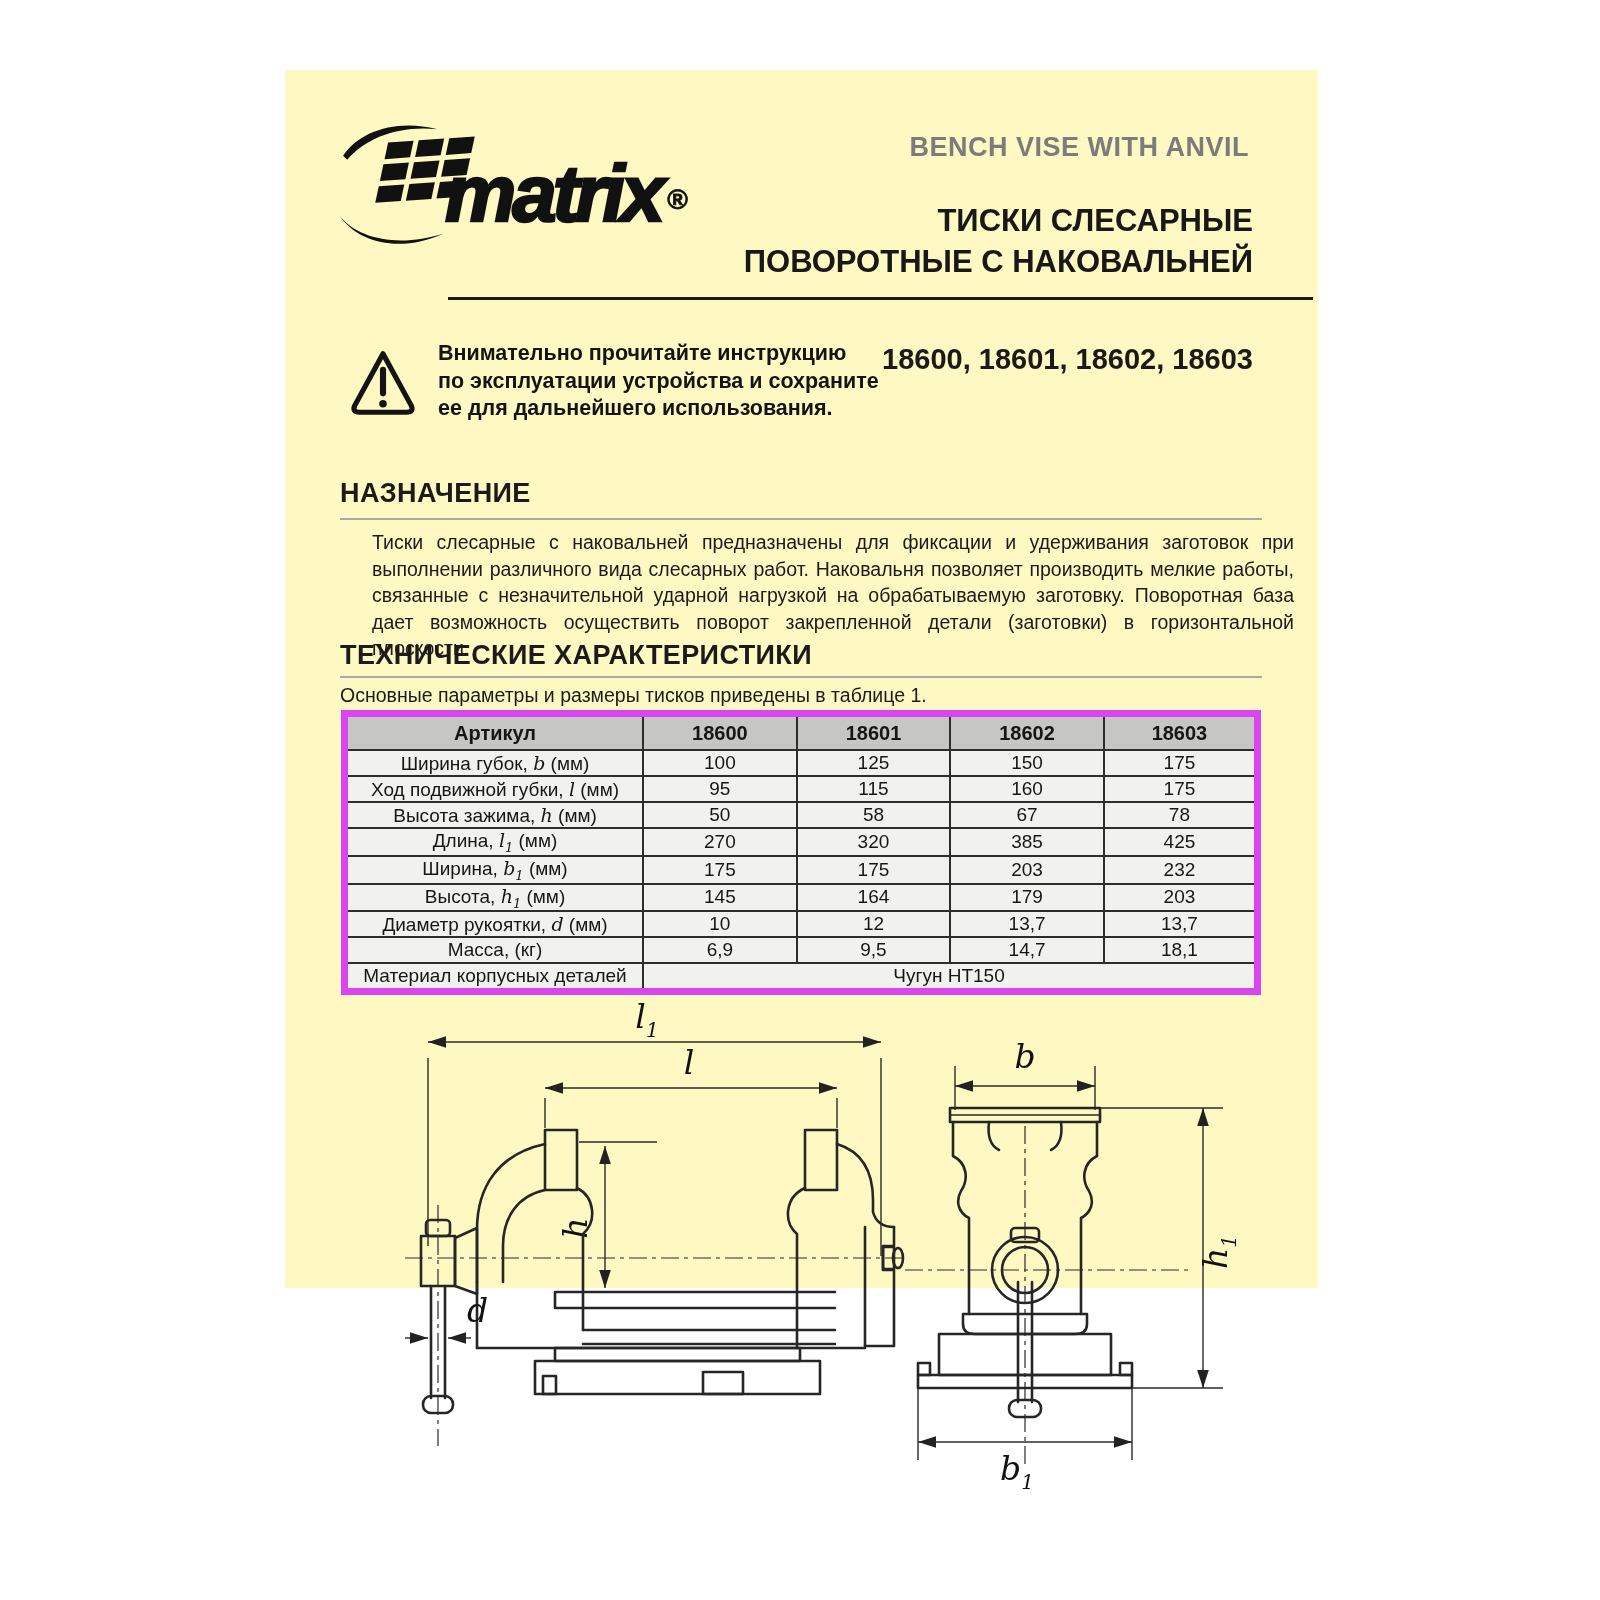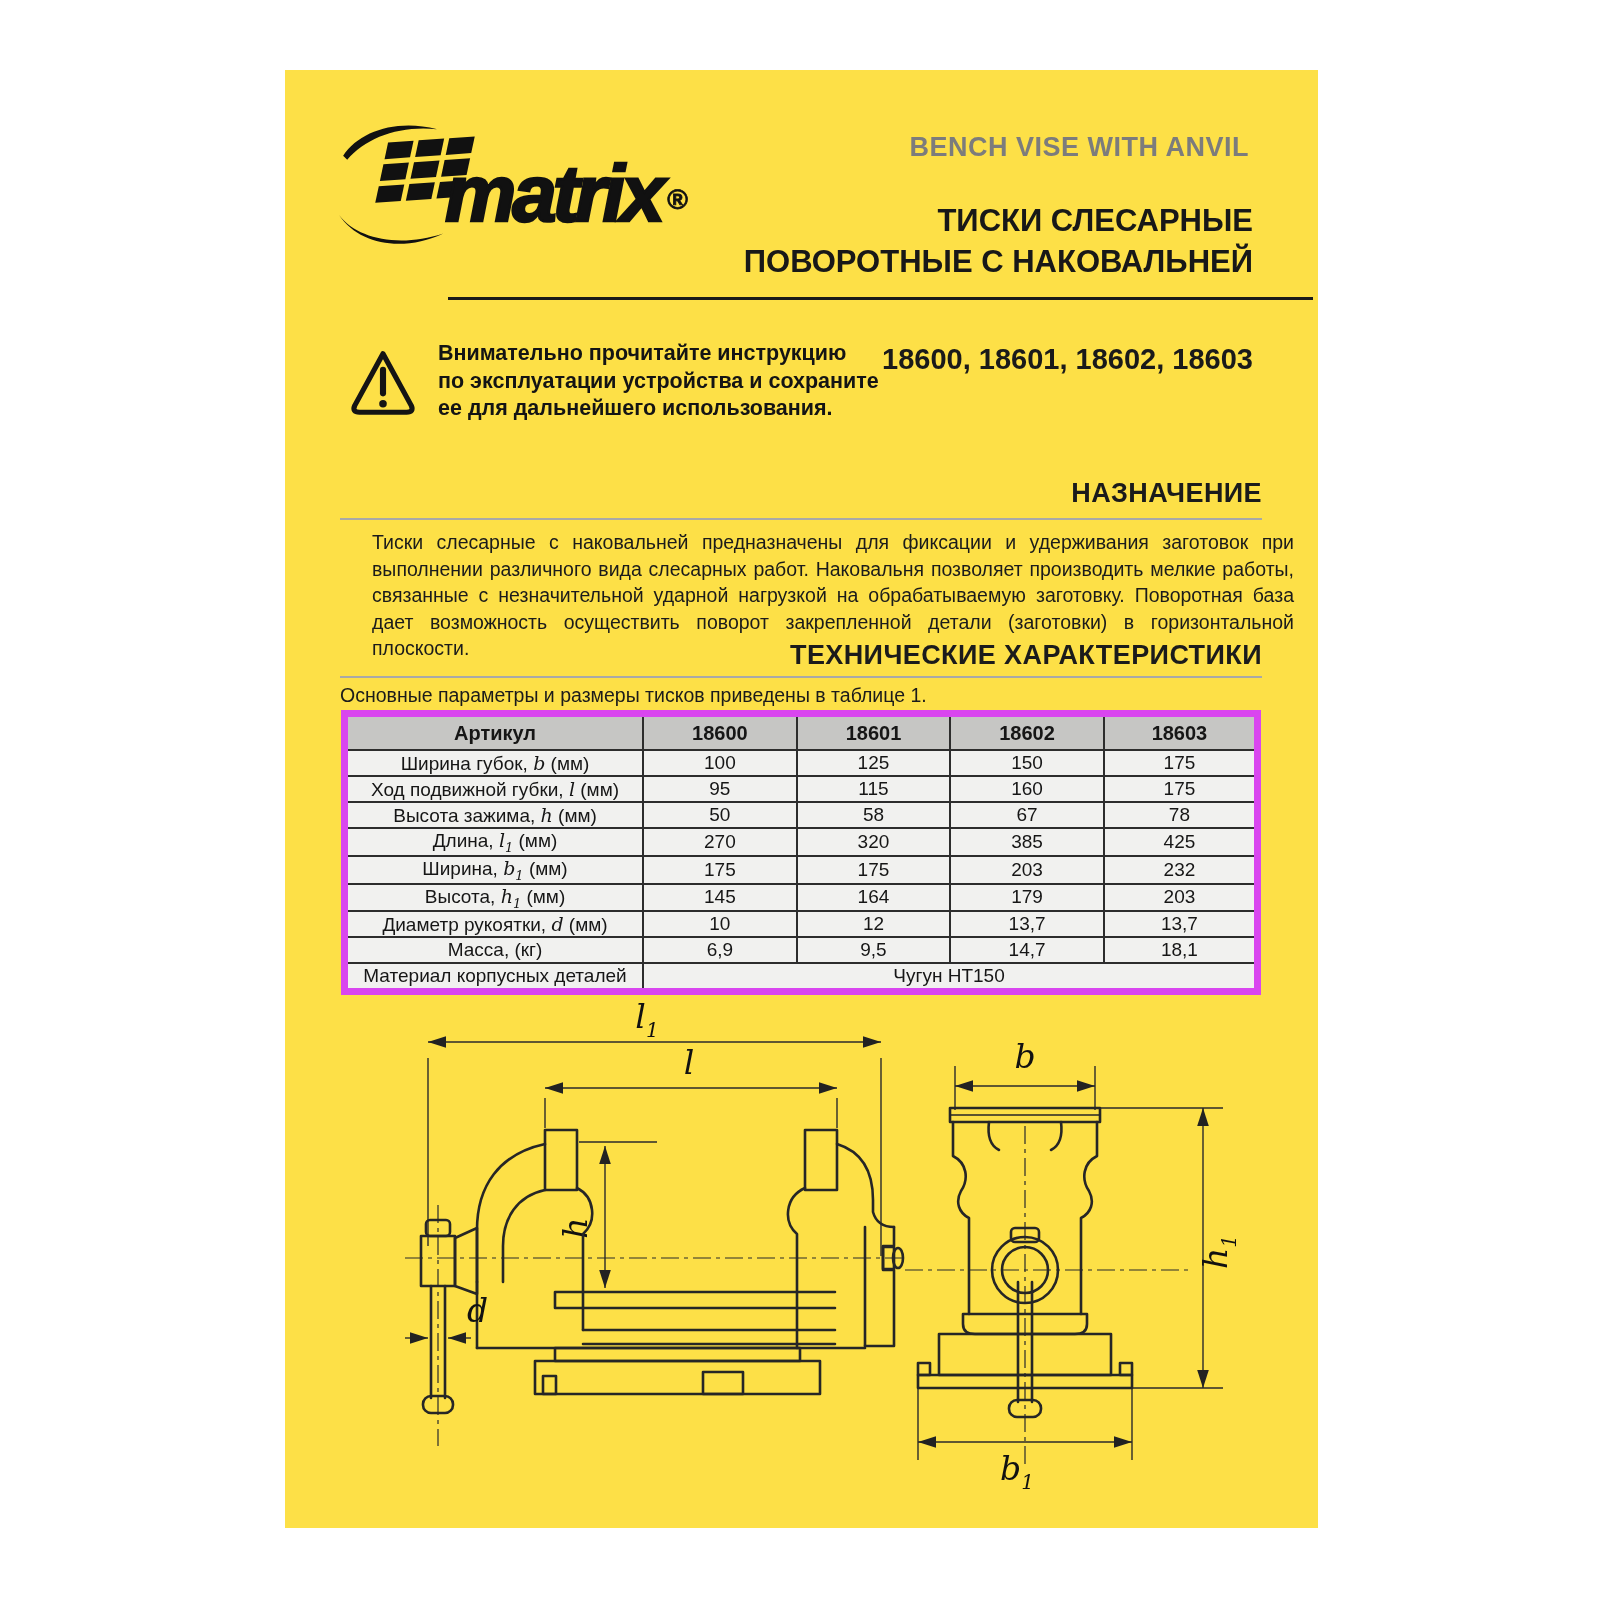--- a/index.html
+++ b/index.html
@@ -1,18 +1,18 @@
 <!DOCTYPE html>
 <html><head>
 <meta charset="utf-8">
 <style>
   html,body{margin:0;padding:0;background:#ffffff;}
   .canvas{position:relative;width:1600px;height:1600px;background:#ffffff;overflow:hidden;
           font-family:"Liberation Sans",sans-serif;color:#161616;}
-  .page{position:absolute;left:285px;top:70px;width:1033px;height:1458px;background:#fde047;}
+  .page{position:absolute;left:285px;top:70px;width:1033px;height:1218px;background:#fef9c3;}
 
   
   .logo-icon{position:absolute;left:52px;top:55px;width:138px;height:128px;}
   .logo-text{position:absolute;left:160px;top:78px;font-size:80px;font-weight:bold;font-style:italic;
              letter-spacing:-4px;color:#111;-webkit-text-stroke:2.5px #111;white-space:nowrap;}
   .logo-text .reg{font-size:28px;font-style:normal;-webkit-text-stroke:0.8px #111;
                   position:relative;top:-12px;left:6px;letter-spacing:0;}
 
   
   .hdr-en{position:absolute;right:69px;top:62px;font-size:27px;font-weight:bold;color:#7c7c7c;
@@ -21,21 +21,21 @@
           color:#181818;text-align:right;}
   .hdr-rule{position:absolute;left:163px;top:227px;width:865px;height:3px;background:#1a1a1a;}
   .hdr-codes{position:absolute;right:65px;top:242px;font-size:29px;font-weight:bold;color:#1a1a1a;margin-top:31px;}
 
   
   .warning{position:absolute;left:65px;top:270px;display:flex;align-items:flex-start;}
   .warn-icon{width:66px;height:78px;margin-top:4px;}
   .warn-text{margin-left:22px;font-size:21.5px;font-weight:bold;line-height:27.5px;color:#141414;}
 
   
-  .sec-title{position:absolute;left:55px;width:922px;text-align:right;font-size:27px;
+  .sec-title{position:absolute;left:55px;width:922px;text-align:left;font-size:27px;
              font-weight:bold;letter-spacing:0.4px;color:#1b1b1b;}
   .t1{top:408px;} .t2{top:570px;}
   .sec-rule{position:absolute;left:55px;width:922px;height:2px;background:#a9a9a7;}
   .r1{top:448px;} .r2{top:606px;}
   .body-text{position:absolute;left:55px;top:459px;width:922px;font-size:19.5px;line-height:26.5px;
              text-align:justify;color:#1b1b1b;margin-left:32px;}
   .intro{position:absolute;left:55px;top:614px;font-size:19.5px;color:#1b1b1b;}
 
   
   .specs{position:absolute;left:56px;top:640px;width:920px;border-collapse:collapse;table-layout:fixed;

